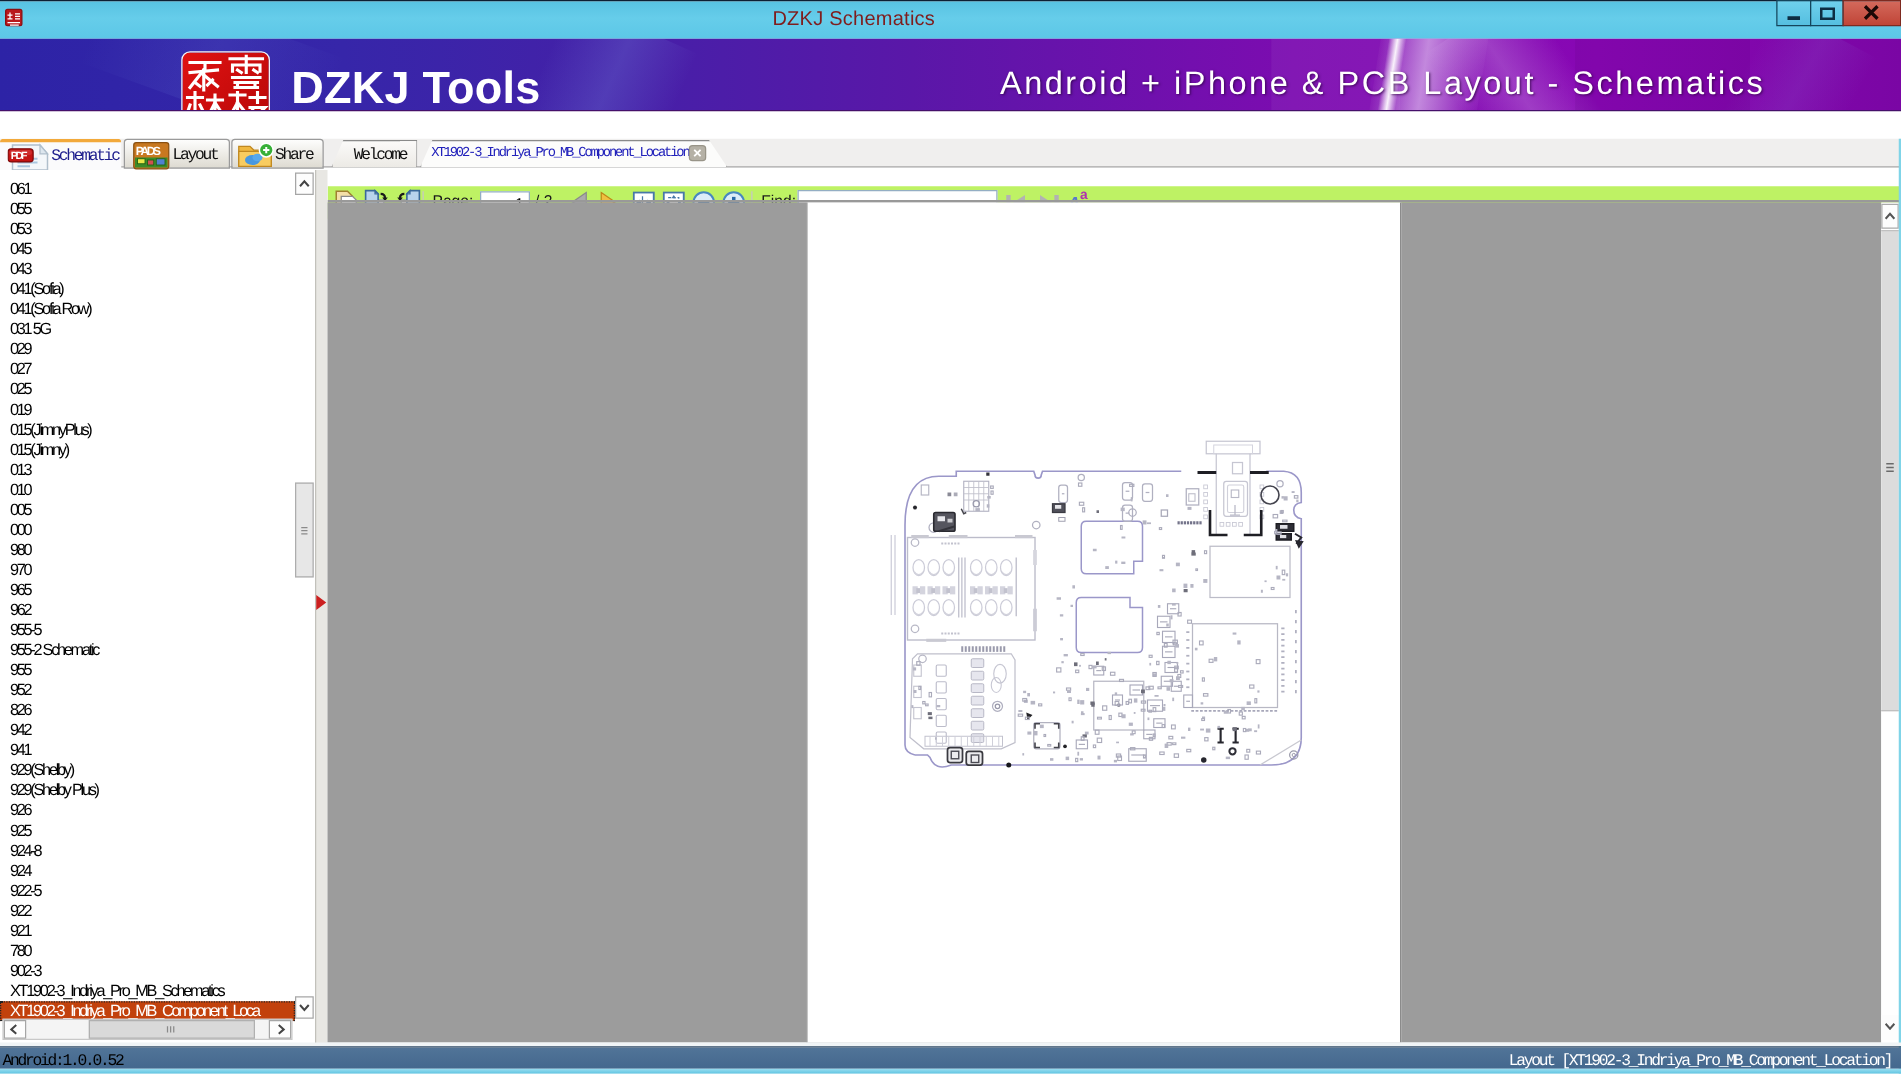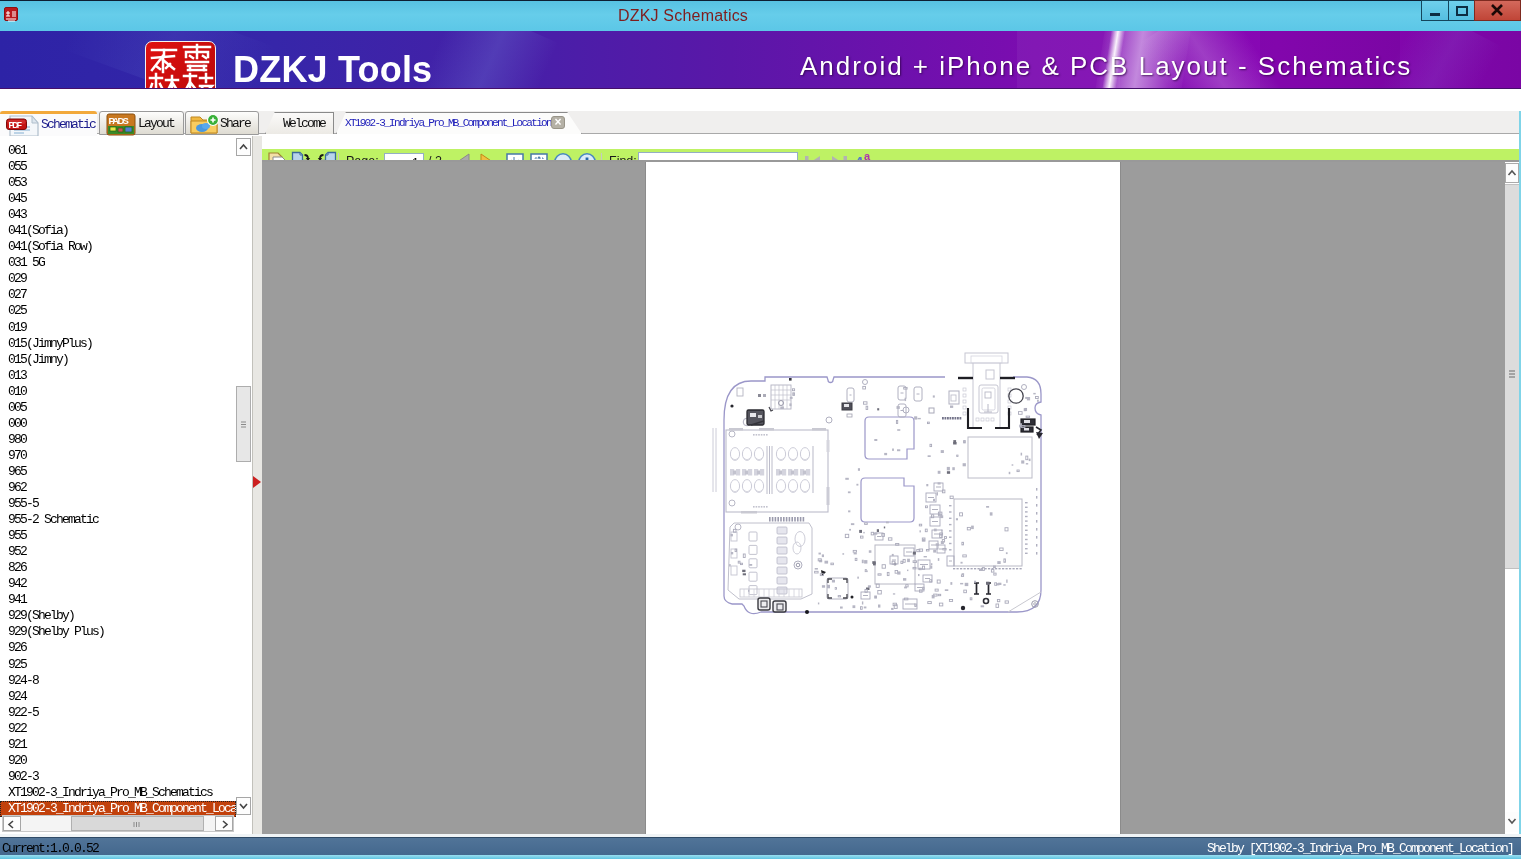--- a/index.html
+++ b/index.html
@@ -28,21 +28,21 @@
 #tab-xt{left:336px;width:246px;background:#fcfcfb;clip-path:polygon(4% 0,94% 0,100% 100%,0 100%);letter-spacing:-1.7px;font-size:11px;color:#2222bb;border-radius:3px 3px 0 0}
 #xtclose{left:551px;top:116px;width:14px;height:13px;background:#b5b1a6;border:1px solid #989488;border-radius:3px;color:#fff;font-size:12px;font-weight:bold;line-height:11px;text-align:center;font-family:"Liberation Sans",sans-serif}
 
 #toolbar{left:262px;top:149px;width:1259px;height:26px;background:#bef264}
 #tbline{left:0px;top:160px;width:1521px;height:2px;background:#999}
 .tsep{position:absolute;top:4px;width:1px;height:18px;background:#c6c6c6}
 .tlabel{position:absolute;top:5px;font-size:12.5px;color:#1a1a1a}
 .tinput{position:absolute;background:#fff;border:1px solid #94aec4}
 
 #sidebar{left:0;top:136px;width:262px;height:700px;background:#fff}
-#list{left:0;top:7px;width:236px;height:674px;overflow:hidden;font-family:Liberation Mono, monospace;font-size:13px;letter-spacing:-1.8px;color:#000}
+#list{left:0;top:7px;width:236px;height:674px;overflow:hidden;font-family:Liberation Sans, sans-serif;font-size:13px;letter-spacing:-1.8px;color:#000}
 .li{height:16.05px;line-height:16px;padding-left:8px;white-space:pre}
 .li.sel{background:#c2410c;color:#fff;outline:1px dotted #222;outline-offset:-1px}
 #vsb{left:236px;top:2px;width:16px;height:677px;background:#fff}
 #hsb{left:2px;top:679px;width:232px;height:17px;background:#f4f4f4;border:1px solid #c8c8c8}
 .sbtn{position:absolute;background:#fdfdfd;border:1px solid #a6a6a6;color:#3c3c3c;text-align:center}
 #splitter{left:252px;top:136px;width:10px;height:700px;background:#e8e7e3;border-left:1px solid #c2c1bb}
 #redarrow{left:253px;top:476px;width:0;height:0;border-left:8px solid #cc2020;border-top:6px solid transparent;border-bottom:6px solid transparent}
 
 #content{left:262px;top:162px;width:1243px;height:672px;background:#9c9c9c}
 #page{left:383px;top:0px;width:476px;height:672px;background:#fff;border-left:1px solid #8b8b8b;border-right:1px solid #8b8b8b;position:absolute}
@@ -267,21 +267,21 @@
       <div class="li">941</div>
       <div class="li">929(Shelby)</div>
       <div class="li">929(Shelby Plus)</div>
       <div class="li">926</div>
       <div class="li">925</div>
       <div class="li">924-8</div>
       <div class="li">924</div>
       <div class="li">922-5</div>
       <div class="li">922</div>
       <div class="li">921</div>
-      <div class="li">920</div>
+      <div class="li">780</div>
       <div class="li">902-3</div>
       <div class="li">XT1902-3_Indriya_Pro_MB_Schematics</div>
       <div class="li sel">XT1902-3_Indriya_Pro_MB_Component_Loca</div>
     </div>
   <div class="abs" id="vsb">
     <div class="sbtn" style="left:0;top:0;width:15px;height:18px"><svg width="13" height="16">
           <path d="M3,10 L6.5,6 L10,10" fill="none" stroke="#444" stroke-width="1.6"></path>
         </svg></div>
     <div style="position:absolute;left:0;top:248px;width:15px;height:76px;background:#e7e7e7;border:1px solid #adadad"><svg width="13" height="74">
           <g stroke="#8a8a8a" stroke-width="1">
@@ -860,15 +860,15 @@
         </g>
       </svg></div>
   <div class="sbtn" style="left:0;top:650px;width:14px;height:20px;border:none"><svg width="12" height="18">
         <path d="M2.5,7 L6,11 L9.5,7" fill="none" stroke="#555" stroke-width="1.6"></path>
       </svg></div>
 </div>
 <div class="abs" id="rightedge"></div>
 
 <div class="abs" id="bstrip"></div>
 <div class="abs" id="statusbar">
-  <span class="sbtext" style="left:2px;color:#000">Current:1.0.0.52</span>
-  <span class="sbtext" style="left:1207px;color:#fff">Shelby [XT1902-3_Indriya_Pro_MB_Component_Location]</span>
+  <span class="sbtext" style="left:2px;color:#000">Android:1.0.0.52</span>
+  <span class="sbtext" style="left:1207px;color:#fff">Layout [XT1902-3_Indriya_Pro_MB_Component_Location]</span>
 </div>
 <div class="abs" id="cyanline"></div>
 </body></html>

